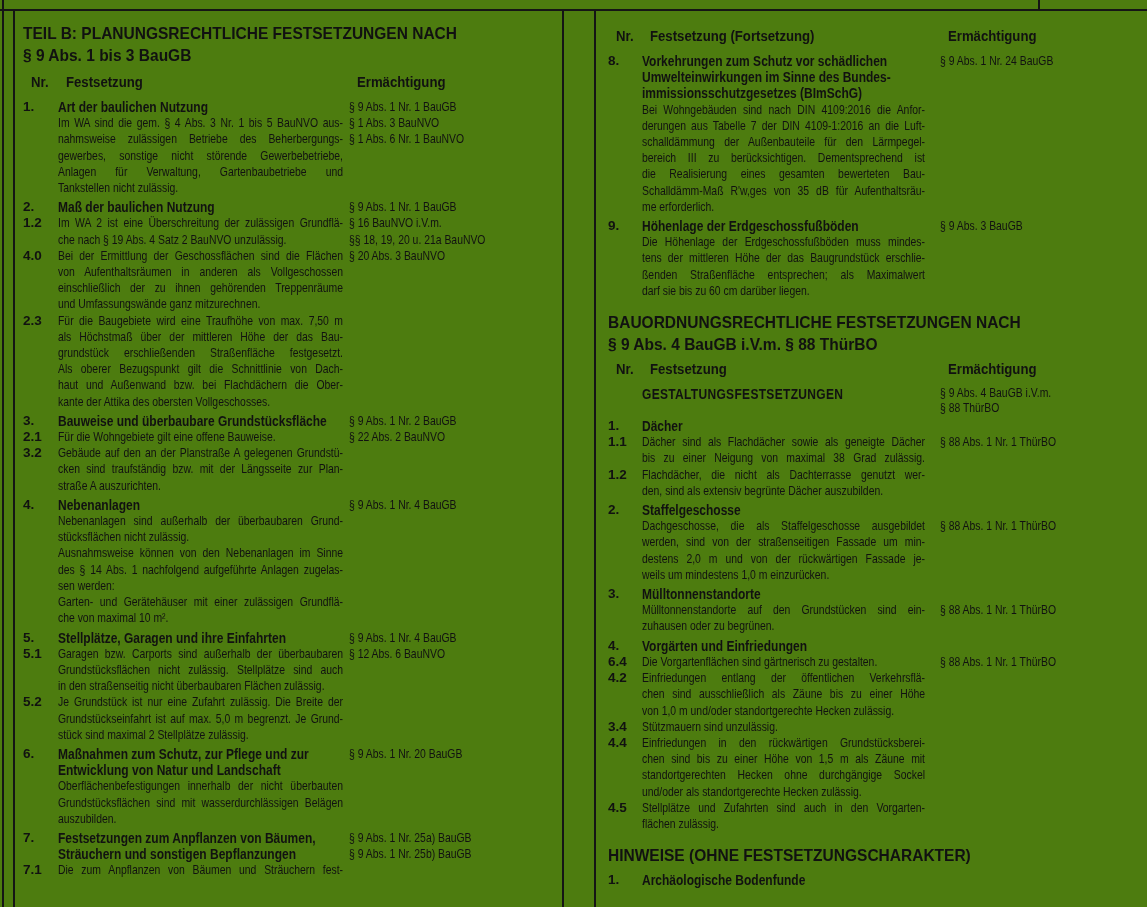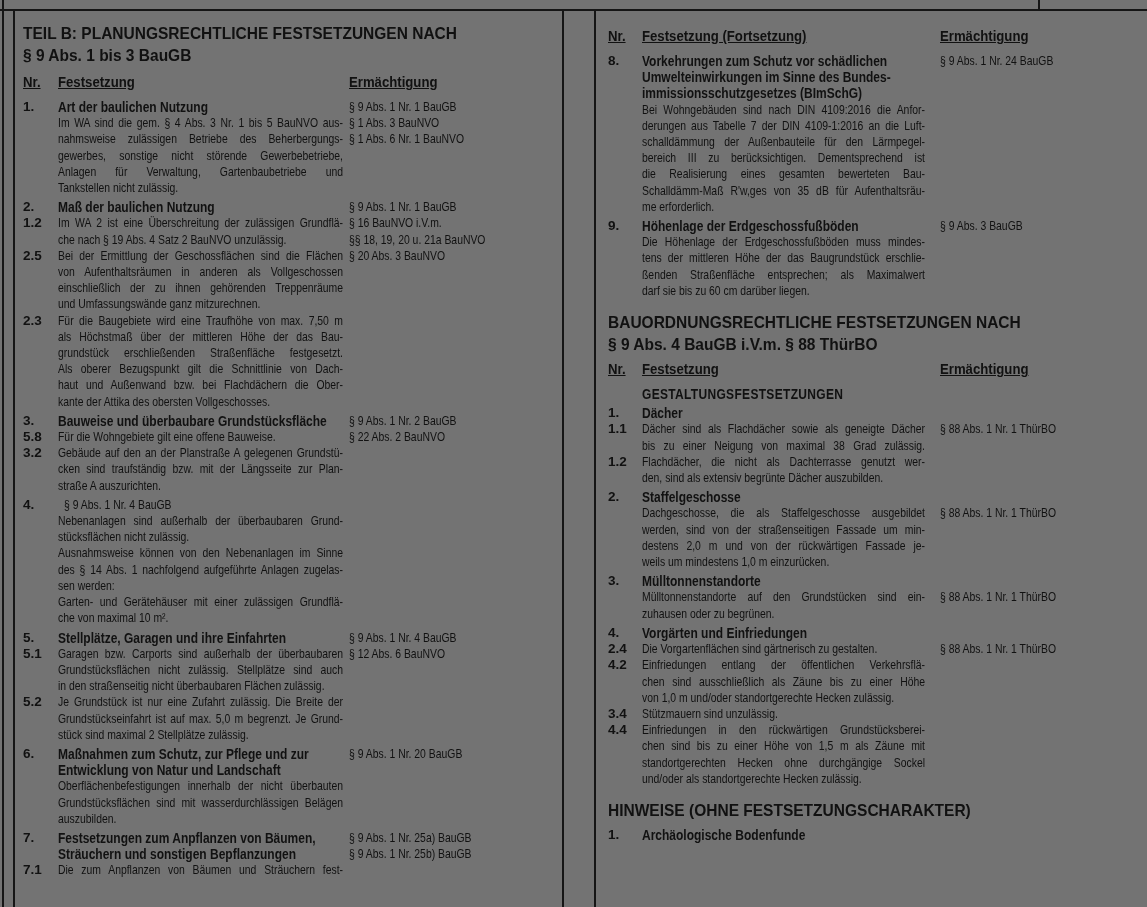--- a/index.html
+++ b/index.html
@@ -1,21 +1,21 @@
 <!DOCTYPE html>
 <html><head>
 <meta charset="utf-8">
 <style>
   html,body { margin:0; padding:0; background:#ffffff; }
   body {
     width:1147px; height:907px; overflow:hidden; position:relative;
     font-family:"Liberation Sans", sans-serif; color:#111111;
     -webkit-font-smoothing:antialiased;
   }
-  .page { position:absolute; inset:0; background:#737373; overflow:hidden; }
+  .page { position:absolute; inset:0; background:#4d7c0f; overflow:hidden; }
 
   
   .hline, .vl { position:absolute; background:#151515; }
   .border-top   { left:0; top:9px; width:1147px; height:2px; }
   .edge-left    { left:2px;  top:0; width:2px; height:907px; }
   .frame-left   { left:13px; top:10px; width:2px; height:897px; }
   .divider-a    { left:562px; top:10px; width:2px; height:897px; }
   .divider-b    { left:594px; top:10px; width:2px; height:897px; }
   .stub-topright{ left:1038px; top:0; width:2px; height:11px; }
 
@@ -26,21 +26,21 @@
 
   
   .block-title { margin:10px 0 8px 0; }
   #col-right .block-title { margin:12px 0 6px 0; }
   .title-line {
     font-size:16.5px; font-weight:bold; line-height:22px; white-space:nowrap;
     transform:scaleX(0.94); transform-origin:0 0;
   }
 
   
-  .block-colheader { display:flex; align-items:flex-start; margin:0 0 8px 0;text-decoration:underline; }
+  .block-colheader { display:flex; align-items:flex-start; margin:0 0 8px 8px; }
   #col-right > .block-colheader:first-child { margin-top:16px; }
   .ch {
     font-weight:bold; font-size:14px; line-height:17px; white-space:nowrap;
     transform:scaleX(0.94); transform-origin:0 0;
   }
 
   
   .row { display:flex; align-items:flex-start; }
   .row.group { margin-top:3px; }
   .cell-nr  { flex:none; width:35px;  font-weight:bold; font-size:13.5px; line-height:16.2px; }
@@ -140,21 +140,21 @@
           </div>
         </div>
         <div class="cell-ref">
           <div class="sq">
             <div class="ref-line">§ 16 BauNVO i.V.m.</div>
             <div class="ref-line">§§ 18, 19, 20 u. 21a BauNVO</div>
           </div>
         </div>
       </div>
       <div class="row">
-        <div class="cell-nr">2.5</div>
+        <div class="cell-nr">4.0</div>
         <div class="cell-text">
           <div class="sq">
             <div class="line j">Bei der Ermittlung der Geschossflächen sind die Flächen</div>
             <div class="line j">von Aufenthaltsräumen in anderen als Vollgeschossen</div>
             <div class="line j">einschließlich der zu ihnen gehörenden Treppenräume</div>
             <div class="line">und Umfassungswände ganz mitzurechnen.</div>
           </div>
         </div>
         <div class="cell-ref">
           <div class="sq">
@@ -185,21 +185,21 @@
             <div class="line">Bauweise und überbaubare Grundstücksfläche</div>
           </div>
         </div>
         <div class="cell-ref">
           <div class="sq">
             <div class="ref-line">§ 9 Abs. 1 Nr. 2 BauGB</div>
           </div>
         </div>
       </div>
       <div class="row">
-        <div class="cell-nr">5.8</div>
+        <div class="cell-nr">2.1</div>
         <div class="cell-text">
           <div class="sq">
             <div class="line">Für die Wohngebiete gilt eine offene Bauweise.</div>
           </div>
         </div>
         <div class="cell-ref">
           <div class="sq">
             <div class="ref-line">§ 22 Abs. 2 BauNVO</div>
           </div>
         </div>
@@ -212,20 +212,25 @@
             <div class="line j">cken sind traufständig bzw. mit der Längsseite zur Plan-</div>
             <div class="line">straße A auszurichten.</div>
           </div>
         </div>
         <div class="cell-ref">
           <div class="sq"></div>
         </div>
       </div>
       <div class="row group row-heading">
         <div class="cell-nr">4.</div>
+        <div class="cell-text">
+          <div class="sq">
+            <div class="line">Nebenanlagen</div>
+          </div>
+        </div>
         <div class="cell-ref">
           <div class="sq">
             <div class="ref-line">§ 9 Abs. 1 Nr. 4 BauGB</div>
           </div>
         </div>
       </div>
       <div class="row">
         <div class="cell-nr"></div>
         <div class="cell-text">
           <div class="sq">
@@ -440,20 +445,26 @@
           <div class="ch">Ermächtigung</div>
         </div>
       </div>
       <div class="row group row-subheading tight-refs">
         <div class="cell-nr"></div>
         <div class="cell-text">
           <div class="sq">
             <div class="line">GESTALTUNGSFESTSETZUNGEN</div>
           </div>
         </div>
+        <div class="cell-ref">
+          <div class="sq">
+            <div class="ref-line">§ 9 Abs. 4 BauGB i.V.m.</div>
+            <div class="ref-line">§ 88 ThürBO</div>
+          </div>
+        </div>
       </div>
       <div class="row group row-heading">
         <div class="cell-nr">1.</div>
         <div class="cell-text">
           <div class="sq">
             <div class="line">Dächer</div>
           </div>
         </div>
         <div class="cell-ref">
           <div class="sq"></div>
@@ -542,21 +553,21 @@
         <div class="cell-text">
           <div class="sq">
             <div class="line">Vorgärten und Einfriedungen</div>
           </div>
         </div>
         <div class="cell-ref">
           <div class="sq"></div>
         </div>
       </div>
       <div class="row">
-        <div class="cell-nr">2.4</div>
+        <div class="cell-nr">6.4</div>
         <div class="cell-text">
           <div class="sq">
             <div class="line">Die Vorgartenflächen sind gärtnerisch zu gestalten.</div>
           </div>
         </div>
         <div class="cell-ref">
           <div class="sq">
             <div class="ref-line">§ 88 Abs. 1 Nr. 1 ThürBO</div>
           </div>
         </div>
@@ -592,20 +603,32 @@
             <div class="line j">Einfriedungen in den rückwärtigen Grundstücksberei-</div>
             <div class="line j">chen sind bis zu einer Höhe von 1,5 m als Zäune mit</div>
             <div class="line j">standortgerechten Hecken ohne durchgängige Sockel</div>
             <div class="line">und/oder als standortgerechte Hecken zulässig.</div>
           </div>
         </div>
         <div class="cell-ref">
           <div class="sq"></div>
         </div>
       </div>
+      <div class="row">
+        <div class="cell-nr">4.5</div>
+        <div class="cell-text">
+          <div class="sq">
+            <div class="line j">Stellplätze und Zufahrten sind auch in den Vorgarten-</div>
+            <div class="line">flächen zulässig.</div>
+          </div>
+        </div>
+        <div class="cell-ref">
+          <div class="sq"></div>
+        </div>
+      </div>
       <div class="block block-title">
         <div class="title-line">HINWEISE (OHNE FESTSETZUNGSCHARAKTER)</div>
       </div>
       <div class="row group row-heading">
         <div class="cell-nr">1.</div>
         <div class="cell-text">
           <div class="sq">
             <div class="line">Archäologische Bodenfunde</div>
           </div>
         </div>

